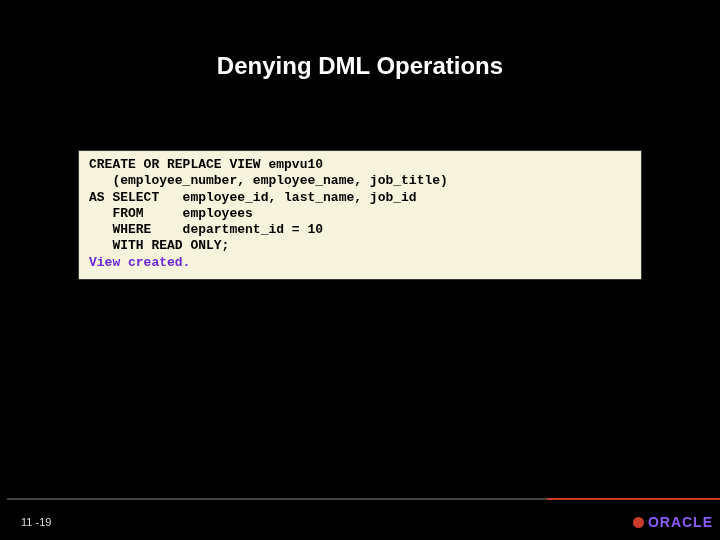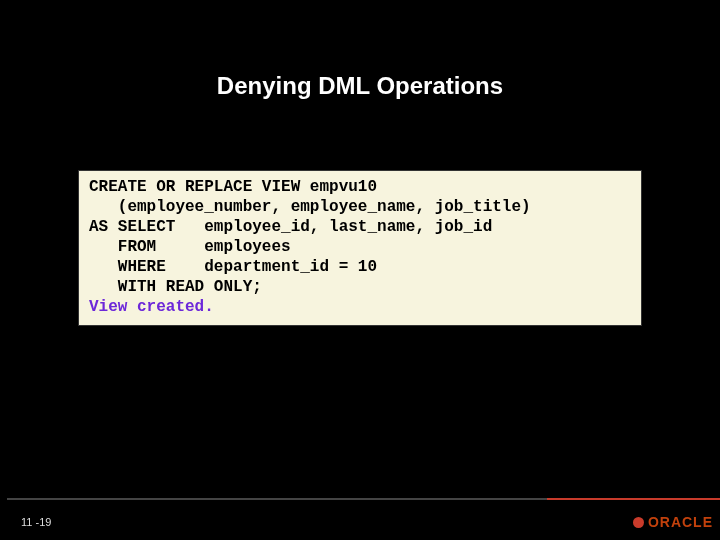--- a/index.html
+++ b/index.html
@@ -10,31 +10,31 @@
     font-family: Arial, Helvetica, sans-serif;
     color: #fff;
     position: relative;
     overflow: hidden;
   }
   .slide-title {
     text-align: center;
     font-size: 24px;
     font-weight: bold;
     color: #fff;
-    padding-top: 72px;
+    padding-top: 52px;
     padding-bottom: 10px;
   }
   .code-block {
     background: #f7f4de;
     color: #000;
     border: 1px solid #333;
     margin: 60px 78px 0 78px;
     padding: 6px 10px 8px 10px;
     font-family: "Courier New", Courier, monospace;
-    font-size: 16px;
+    font-size: 13px;
     line-height: 1.25;
     white-space: pre;
     font-weight: bold;
   }
   .code-line { display: block; }
   .code-line.result { color: #6d28d9; }
   .footer {
     position: absolute;
     bottom: 0;
     left: 7px;
@@ -78,21 +78,21 @@
     width: 11px;
     height: 11px;
     border-radius: 50%;
     background: #c93b2b;
     margin-right: 2px;
   }
   .brand-text {
     font-size: 14px;
     font-weight: bold;
     letter-spacing: 1px;
-    color: #c2410c;
+    color: #8b5cf6;
   }
 </style>
 </head>
 <body>
 
 <h1 class="slide-title">Denying DML Operations</h1>
 
 <div class="code-block"><span class="code-line">CREATE OR REPLACE VIEW empvu10</span><span class="code-line">   (employee_number, employee_name, job_title)</span><span class="code-line">AS SELECT   employee_id, last_name, job_id</span><span class="code-line">   FROM     employees</span><span class="code-line">   WHERE    department_id = 10</span><span class="code-line">   WITH READ ONLY;</span><span class="code-line result">View created.</span></div>
 
 <div class="footer">

